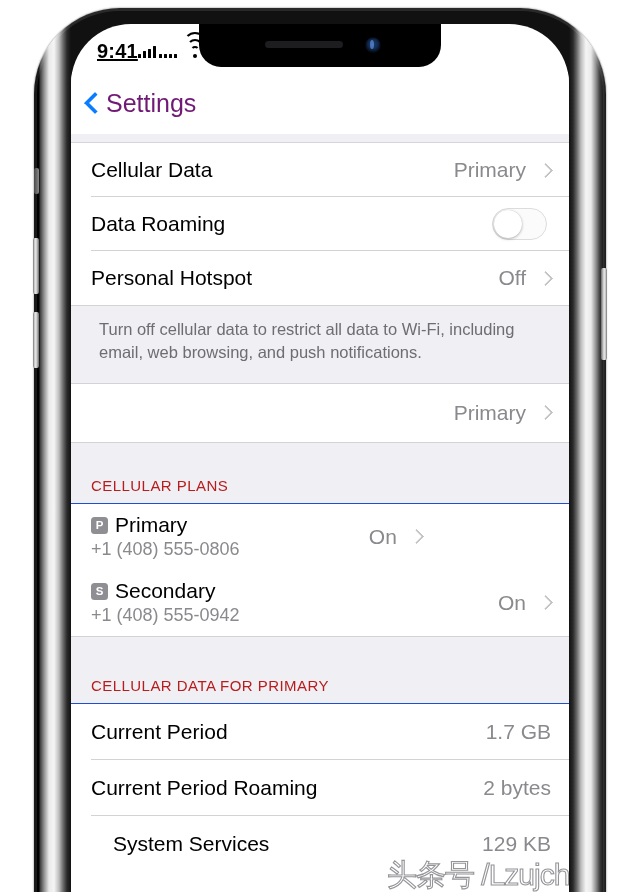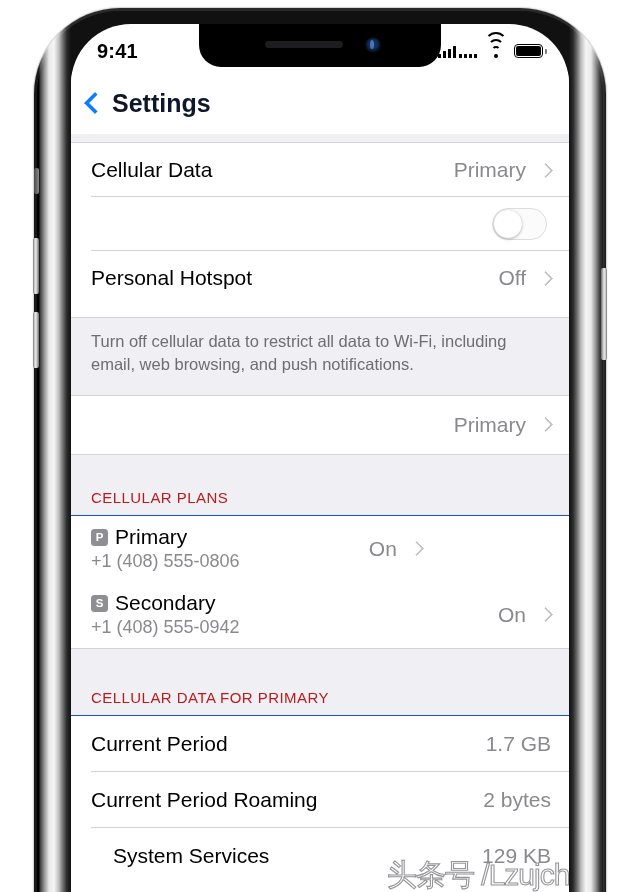--- a/index.html
+++ b/index.html
@@ -58,22 +58,22 @@
     box-shadow:0 0 1px rgba(70,120,200,.7);
   }
   #notch-camera::after{
     content:"";position:absolute;left:4px;top:2px;width:4px;height:9px;
     border-radius:50%;background:rgba(120,170,255,.55);
   }
 
   
   #status-bar{
     position:absolute;top:0;left:0;right:0;height:48px;z-index:20;
-    display:flex;align-items:center;justify-content:space-between;
-    padding:0 26px 0 26px;box-sizing:border-box;
+    display:flex;align-items:center;justify-content:flex-start;
+    padding:0 26px 0 26px;box-sizing:border-box;text-decoration:underline;
   }
   #status-time{
     font-size:20px;font-weight:bold;color:#000;letter-spacing:.2px;
     margin-top:6px;
   }
   #status-right{display:flex;align-items:center;gap:9px;margin-top:6px;}
 
   .sig-group{display:flex;align-items:flex-end;gap:2px;height:13px;}
   .sig-sub{display:flex;align-items:flex-end;gap:2px;}
   .sig-bar{width:3px;background:#000;border-radius:.5px;}
@@ -92,22 +92,22 @@
   .battery .shell{position:absolute;inset:0;border:1.4px solid #000;border-radius:4px;box-sizing:border-box;}
   .battery .fill{position:absolute;left:2px;top:2px;bottom:2px;right:2px;background:#000;border-radius:2px;}
   .battery .cap{position:absolute;right:-3.5px;top:4.5px;width:2px;height:5px;background:#000;border-radius:0 1px 1px 0;opacity:.5;}
 
   
   #nav-bar{
     position:absolute;top:48px;left:0;right:0;height:62px;z-index:15;
     background:#fff;display:flex;align-items:center;
   }
   #back-button{
-    position:absolute;left:16px;display:flex;align-items:center;gap:6px;
-    color:#0f172a;font-size:25px;cursor:pointer;font-weight:bold;
+    position:absolute;left:16px;display:flex;align-items:center;gap:0;
+    color:#701a75;font-size:25px;cursor:pointer;
   }
   #chevron-left{
     width:12px;height:12px;border-left:4px solid #0a7cff;border-bottom:4px solid #0a7cff;
     transform:rotate(45deg);margin-right:3px;border-radius:1px;
   }
   #nav-title{
     width:100%;text-align:center;font-size:22px;font-weight:bold;color:#000;
   }
 
   
@@ -132,21 +132,21 @@
     font-size:21px;color:#8a8a8e;margin-right:2px;
   }
   .chev{
     width:9px;height:9px;border-top:2.4px solid #c2c2c5;border-right:2.4px solid #c2c2c5;
     transform:rotate(45deg);margin-left:12px;margin-right:2px;border-radius:1px;
   }
 
   
   .note{
     background:#efeff4;color:#6d6d72;font-size:16.5px;line-height:1.42;
-    padding:12px 26px 18px 20px;border-top:1px solid #d3d3d6;border-bottom:1px solid #d3d3d6;margin-top:12px;
+    padding:12px 26px 18px 28px;border-top:1px solid #d3d3d6;border-bottom:1px solid #d3d3d6;
   }
 
   
   .section-head{
     background:#efeff4;border-bottom:1px solid #1d4ed8;border-top:1px solid #d3d3d6;
     color:#b91c1c;font-size:15px;letter-spacing:.45px;
     padding:34px 20px 9px 20px;text-transform:uppercase;
   }
   .section-head.tall{padding-top:40px;}
 
@@ -245,20 +245,21 @@
     <div class="group">
 
       <div class="row">
         <div class="row-title">Cellular Data</div>
         <div class="row-value">Primary</div>
         <div class="chev"></div>
         <div class="sep"></div>
       </div>
 
       <div class="row">
+        <div class="row-title">Data Roaming</div>
         <div style="position:relative;width:55px;height:32px;border-radius:16px;background:#fbfbfb;border:1px solid #dcdcdc;box-sizing:border-box;margin-right:6px;">
           <div style="position:absolute;left:1px;top:1px;width:28px;height:28px;border-radius:50%;background:#fff;box-shadow:0 1px 3px rgba(0,0,0,.28),0 0 1px rgba(0,0,0,.18);"></div>
         </div>
         <div class="sep"></div>
       </div>
 
       <div class="row last">
         <div class="row-title">Personal Hotspot</div>
         <div class="row-value">Off</div>
         <div class="chev"></div>

